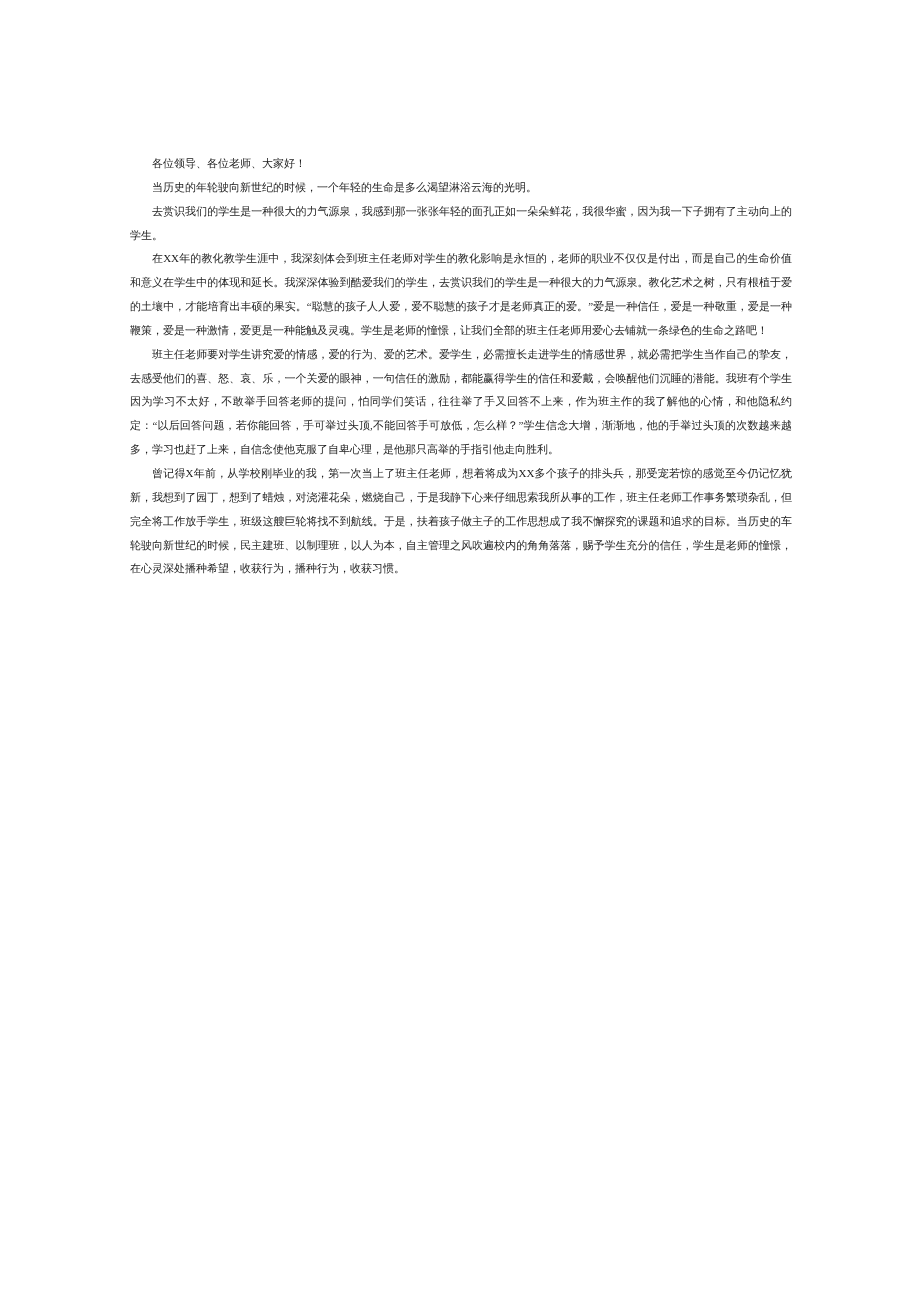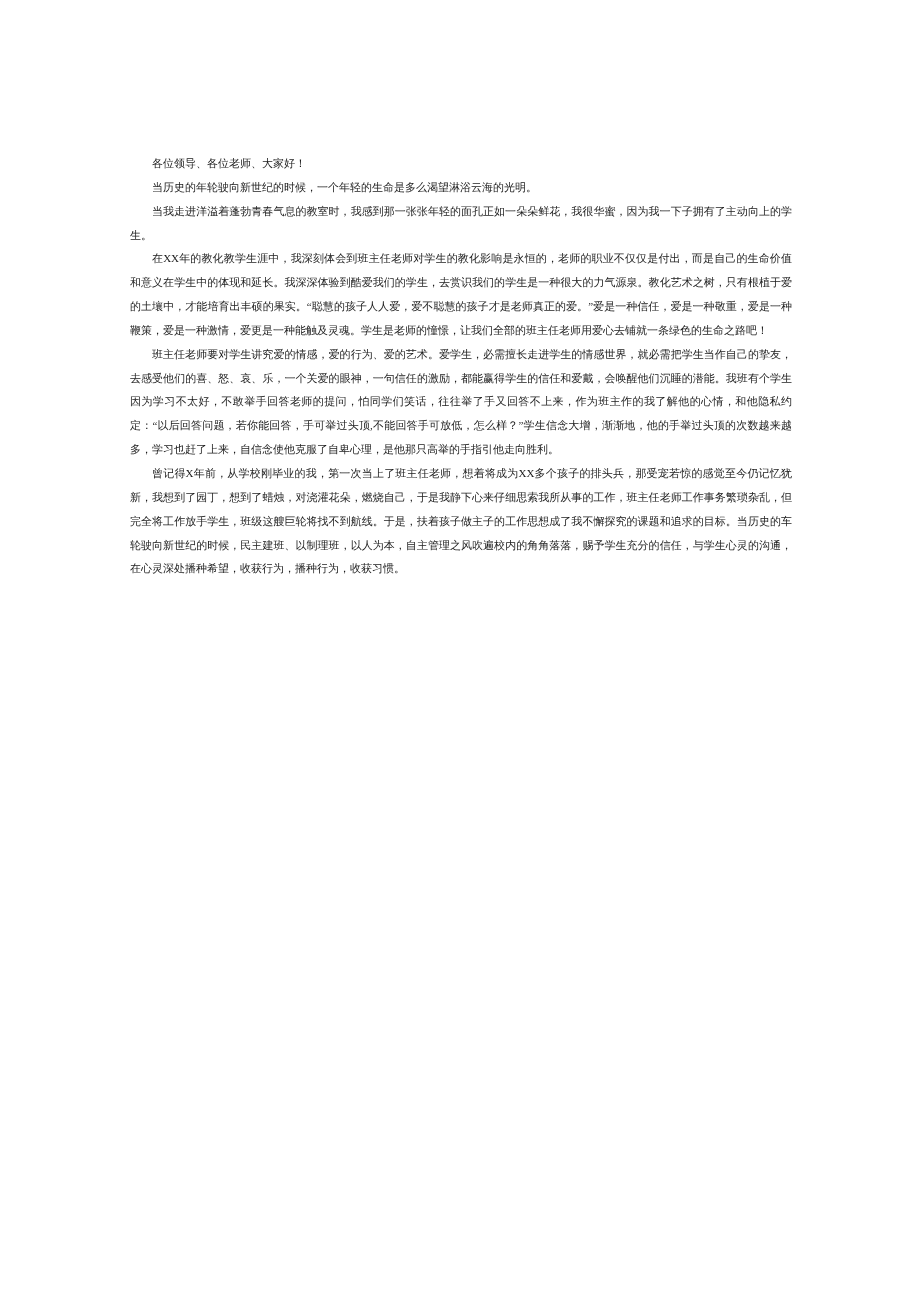--- a/index.html
+++ b/index.html
@@ -33,18 +33,18 @@
     word-break: break-all;
   }
 </style>
 </head>
 <body>
 
 <div class="page">
   <div class="content">
     <p>各位领导、各位老师、大家好！</p>
     <p>当历史的年轮驶向新世纪的时候，一个年轻的生命是多么渴望淋浴云海的光明。</p>
-    <p>当我走进洋溢着蓬勃青春气息的教室时，我感到那一张张年轻的面孔正如一朵朵鲜花，我很华蜜，因为我一下子拥有了主动向上的学生。</p>
+    <p>去赏识我们的学生是一种很大的力气源泉，我感到那一张张年轻的面孔正如一朵朵鲜花，我很华蜜，因为我一下子拥有了主动向上的学生。</p>
     <p>在XX年的教化教学生涯中，我深刻体会到班主任老师对学生的教化影响是永恒的，老师的职业不仅仅是付出，而是自己的生命价值和意义在学生中的体现和延长。我深深体验到酷爱我们的学生，去赏识我们的学生是一种很大的力气源泉。教化艺术之树，只有根植于爱的土壤中，才能培育出丰硕的果实。“聪慧的孩子人人爱，爱不聪慧的孩子才是老师真正的爱。”爱是一种信任，爱是一种敬重，爱是一种鞭策，爱是一种激情，爱更是一种能触及灵魂。学生是老师的憧憬，让我们全部的班主任老师用爱心去铺就一条绿色的生命之路吧！</p>
     <p>班主任老师要对学生讲究爱的情感，爱的行为、爱的艺术。爱学生，必需擅长走进学生的情感世界，就必需把学生当作自己的挚友，去感受他们的喜、怒、哀、乐，一个关爱的眼神，一句信任的激励，都能赢得学生的信任和爱戴，会唤醒他们沉睡的潜能。我班有个学生因为学习不太好，不敢举手回答老师的提问，怕同学们笑话，往往举了手又回答不上来，作为班主作的我了解他的心情，和他隐私约定：“以后回答问题，若你能回答，手可举过头顶,不能回答手可放低，怎么样？”学生信念大增，渐渐地，他的手举过头顶的次数越来越多，学习也赶了上来，自信念使他克服了自卑心理，是他那只高举的手指引他走向胜利。</p>
-    <p>曾记得X年前，从学校刚毕业的我，第一次当上了班主任老师，想着将成为XX多个孩子的排头兵，那受宠若惊的感觉至今仍记忆犹新，我想到了园丁，想到了蜡烛，对浇灌花朵，燃烧自己，于是我静下心来仔细思索我所从事的工作，班主任老师工作事务繁琐杂乱，但完全将工作放手学生，班级这艘巨轮将找不到航线。于是，扶着孩子做主子的工作思想成了我不懈探究的课题和追求的目标。当历史的车轮驶向新世纪的时候，民主建班、以制理班，以人为本，自主管理之风吹遍校内的角角落落，赐予学生充分的信任，与学生心灵的沟通，在心灵深处播种希望，收获行为，播种行为，收获习惯。</p>
+    <p>曾记得X年前，从学校刚毕业的我，第一次当上了班主任老师，想着将成为XX多个孩子的排头兵，那受宠若惊的感觉至今仍记忆犹新，我想到了园丁，想到了蜡烛，对浇灌花朵，燃烧自己，于是我静下心来仔细思索我所从事的工作，班主任老师工作事务繁琐杂乱，但完全将工作放手学生，班级这艘巨轮将找不到航线。于是，扶着孩子做主子的工作思想成了我不懈探究的课题和追求的目标。当历史的车轮驶向新世纪的时候，民主建班、以制理班，以人为本，自主管理之风吹遍校内的角角落落，赐予学生充分的信任，学生是老师的憧憬，在心灵深处播种希望，收获行为，播种行为，收获习惯。</p>
   </div>
 </div>
 
 </body></html>

